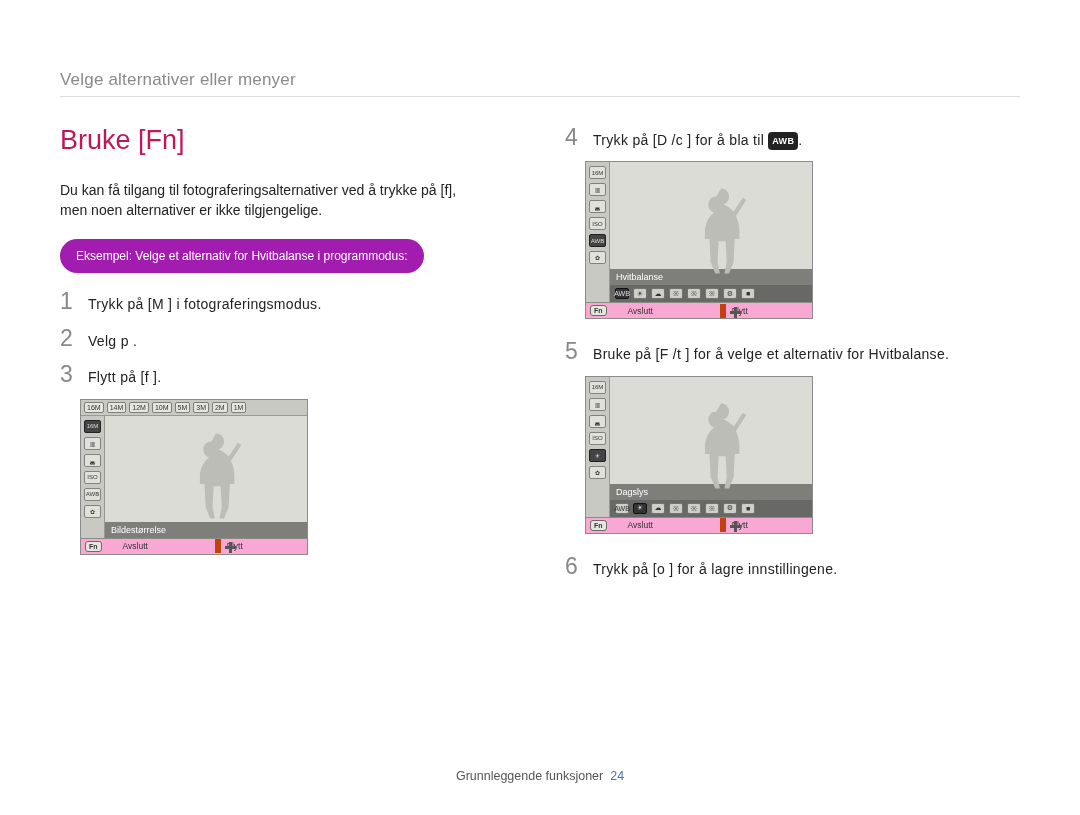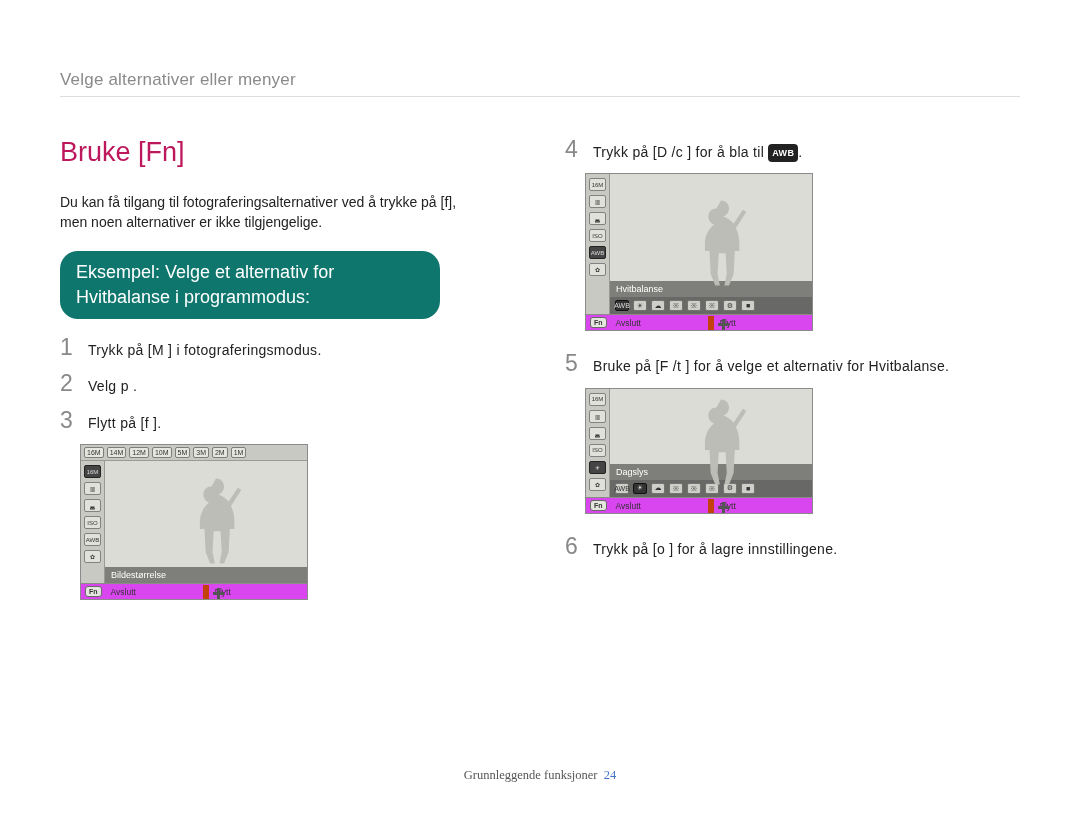--- a/index.html
+++ b/index.html
@@ -16,44 +16,44 @@
     padding: 70px 60px 40px 60px;
     height: 100%;
   }
   .header-text {
     font-size: 17px;
     color: #8a8a8a;
     font-weight: 300;
     letter-spacing: 0.2px;
     border-bottom: 1px solid #ddd;
     padding-bottom: 6px;
-    margin-bottom: 40px;
+    margin-bottom: 28px;
   }
   .columns {
     display: flex;
     gap: 50px;
   }
   .col { flex: 1; }
   .title {
     font-size: 27px;
     color: #be185d;
     font-weight: 400;
     margin-bottom: 24px;
   }
   .intro {
     font-size: 14px;
     line-height: 1.45;
     margin-bottom: 18px;
   }
   .callout {
-    background: #0f766e;
+    background: #a21caf;
     color: #fff;
     border-radius: 18px;
     padding: 9px 16px;
-    font-size: 18px;
+    font-size: 12px;
     line-height: 1.4;
     display: inline-block;
     margin-bottom: 16px;
     max-width: 380px;
   }
   .step {
     display: flex;
     align-items: flex-start;
     gap: 10px;
     margin-bottom: 10px;
@@ -138,43 +138,43 @@
     background: rgba(100,100,98,0.97);
     display:flex; gap:4px; padding:3px 5px;
   }
   .opt {
     width:14px; height:11px; background:#cfcfca; border:1px solid #73736f;
     border-radius:2px; display:flex; align-items:center; justify-content:center;
     font-size:7px;
   }
   .opt.sel { background:#333; border-color:#111; color:#ddd; }
   .lcd-foot {
-    display:flex; align-items:flex-end;
-    background:#d946ef; border-top:1px solid #8c8c87;
-    font-size:8.5px; color:#333;
+    display:flex; align-items:center;
+    background:#f9a8d4; border-top:1px solid #8c8c87;
+    font-size:8.5px; color:#333;gap:12px;
   }
   .fn {
     background:#e6e6e1; border:1px solid #6a6a66; border-radius:3px;
     font-size:7px; padding:1px 3px; margin:2px 4px; font-weight:700;
   }
   .foot-txt { padding:2px 5px; flex:1; }
   .foot-txt.right { text-align:left; border-left:6px solid #c2410c; padding-left:6px; position:relative;}
   .dpad {
     position:absolute; left:4px; top:3px;
     width:11px; height:11px; display:inline-block;
   }
   .dpad::before, .dpad::after {
     content:""; position:absolute; background:#555;
   }
   .dpad::before { left:4px; top:0; width:3px; height:11px; }
   .dpad::after  { left:0; top:4px; width:11px; height:3px; }
 
   .footer {
     position:absolute; bottom:32px; left:0; right:0;
-    text-align:center; font-size:12.5px; color:#555;font-family:Liberation Serif, serif;
+    text-align:center; font-size:12.5px; color:#555;
   }
   .footer .pg { color:#4474c4; }
 </style>
 </head>
 <body>
 
 <div class="page">
   <div class="header-text">Velge alternativer eller menyer</div>
 
   <div class="columns">
@@ -289,21 +289,21 @@
           </span>
         </div>
       </div>
 
       <div class="step">
         <div class="step-num">5</div>
         <div class="step-text key">Bruke på [F /t    ] for å velge et alternativ for Hvitbalanse.</div>
       </div>
 
       <div class="lcd">
-        <div class="lcd-body" style="height:108px">
+        <div class="lcd-body" style="height:140px">
           <div class="lcd-side">
             <div class="sbox">16M</div>
             <div class="sbox">▥</div>
             <div class="sbox">◛</div>
             <div class="sbox">ISO</div>
             <div class="sbox sel">☀</div>
             <div class="sbox">✿</div>
           </div>
           <div class="lcd-main">
             <div class="silhouette">

